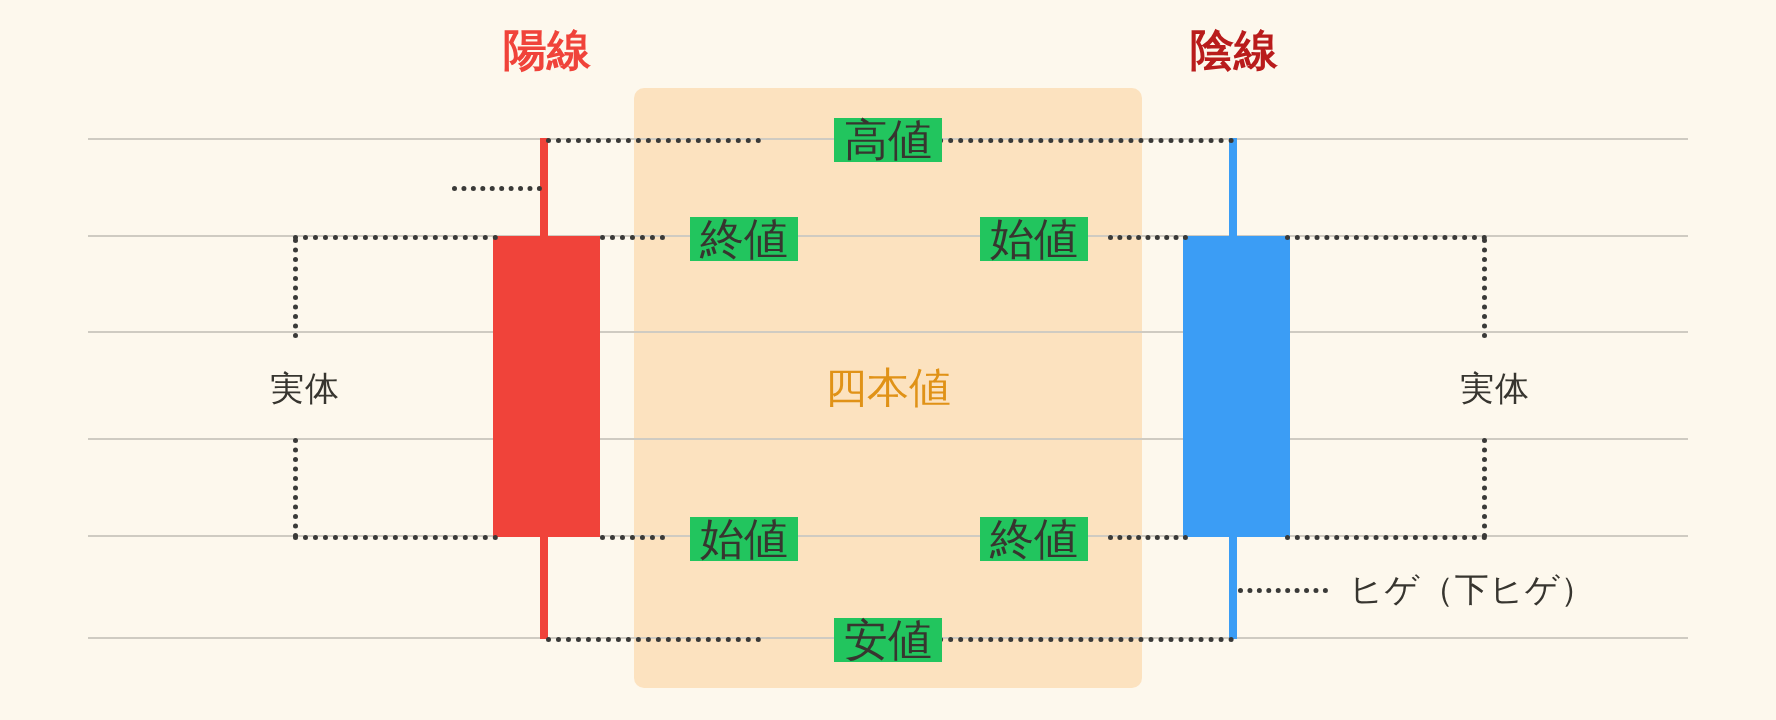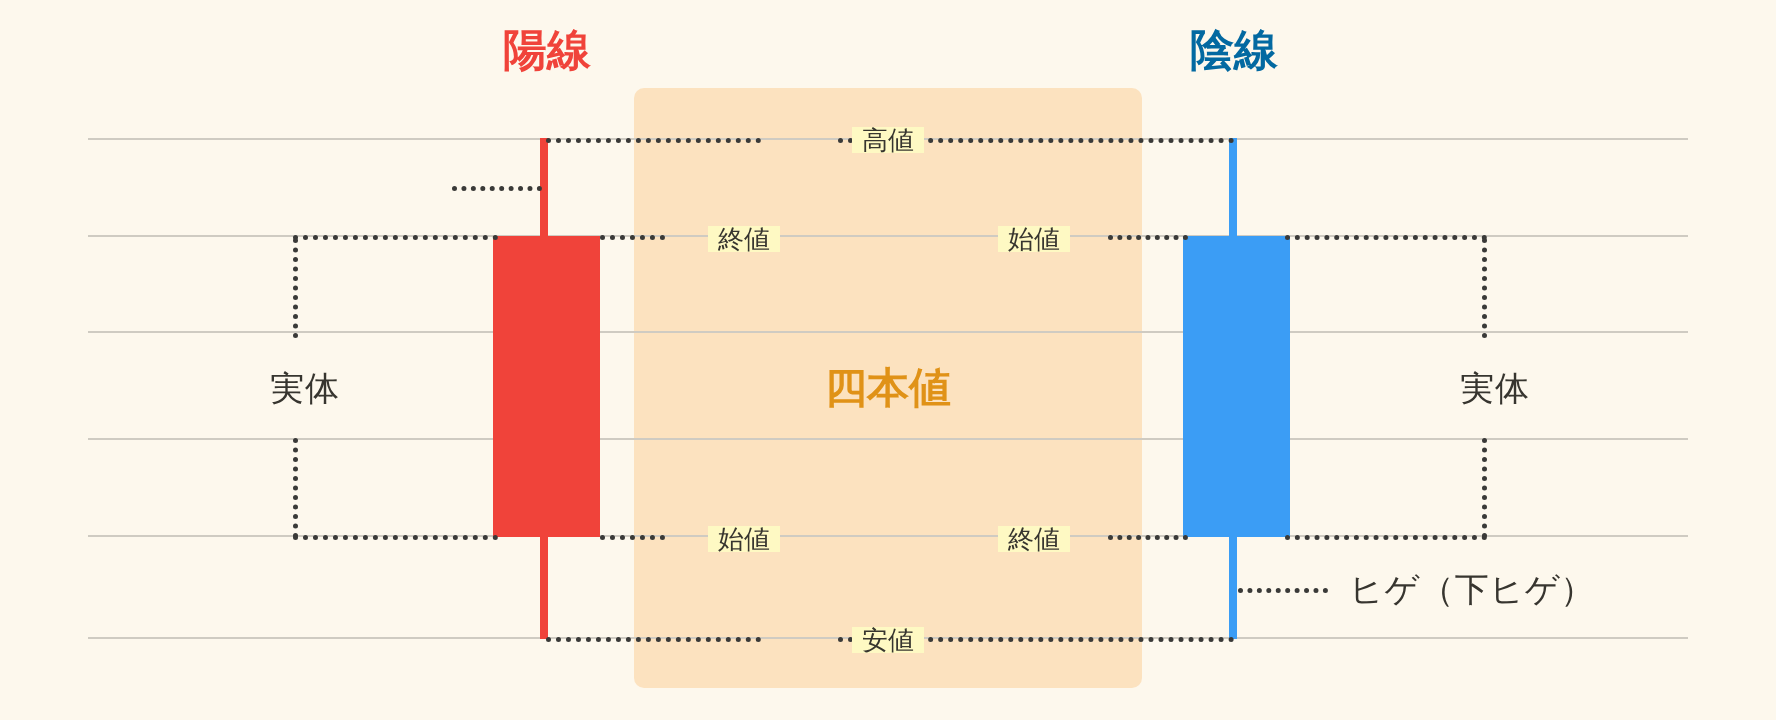--- a/index.html
+++ b/index.html
@@ -82,40 +82,40 @@
 
   .title {
     position: absolute;
     font-size: 44px;
     font-weight: 700;
     line-height: 1;
     white-space: nowrap;
     transform: translate(-50%, 0);
   }
   .title.bull { color: #f0433a; }
-  .title.bear { color: #0369a1; }
+  .title.bear { color: #b91c1c; }
 
   .panel-title {
     position: absolute;
     font-size: 42px;
-    font-weight: 700;
+    font-weight: 400;
     color: #e09217;
     line-height: 1;
     white-space: nowrap;
     transform: translate(-50%, -50%);
   }
 
   .ohlc-label {
     position: absolute;
-    font-size: 26px;
+    font-size: 44px;
     color: #37352f;
     line-height: 1;
     white-space: nowrap;
     transform: translate(-50%, -50%);
-    background: #fef9c3;
+    background: #22c55e;
     padding: 0 10px;
   }
 </style>
 </head>
 <body>
 
 <div id="stage">
 
   <div class="center-panel"></div>
 

